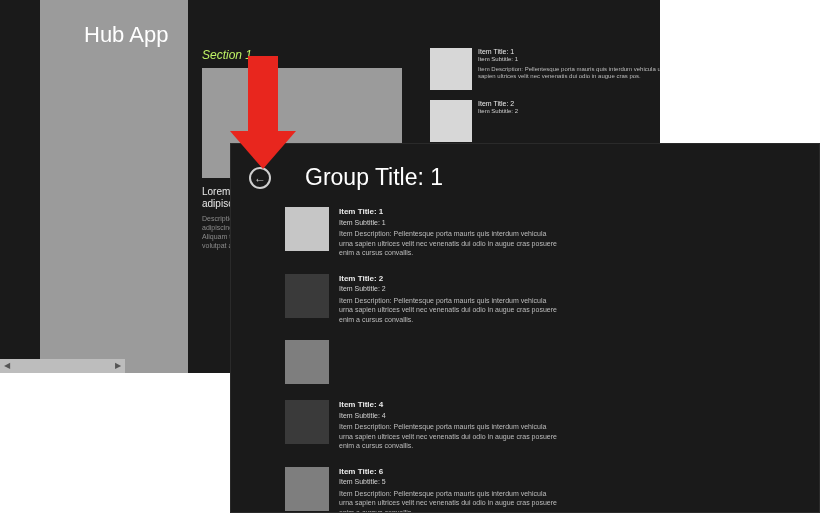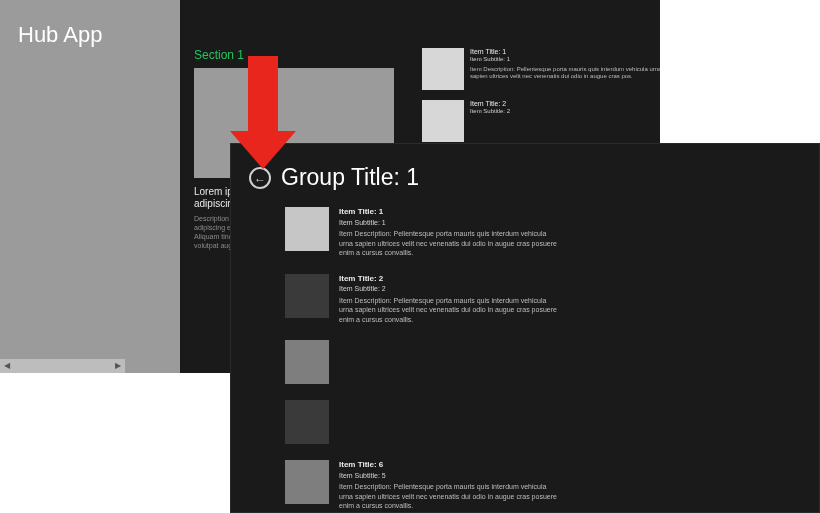--- a/index.html
+++ b/index.html
@@ -6,34 +6,35 @@
   body { width: 820px; height: 513px; background: #fff; position: relative; overflow: hidden; }
 
   
   .win-back {
     position: absolute; left: 0; top: 0;
     width: 660px; height: 373px;
     background: #1a1a1a; color: #d0d0d0;
     display: flex; overflow: hidden;
   }
   .hero {
-    width: 180px; height: 100%;
+    width: 148px; height: 100%;
     background: #9b9b9b;
     color: #fff;
-    padding: 22px 0 0 18px;
+    padding: 22px 0 0 44px;
+    margin-left: 40px;
   }
   .hero-title { font-size: 22px; font-weight: 300; color: #fff; }
   .hub-body {
     flex: 1; display: flex; padding: 48px 0 0 0;
     position: relative; overflow: hidden;
   }
   .sec1 {
     margin-left: 14px; width: 200px; flex: 0 0 auto;
   }
-  .sec-title { color: #22c55e; font-size: 12px; margin-bottom: 6px; }
+  .sec-title { color: #bef264; font-size: 12px; margin-bottom: 6px; font-style: italic; }
   .sec1-img { width: 200px; height: 110px; background: #9b9b9b; }
   .sec1-lead { color: #e8e8e8; font-size: 10px; margin-top: 8px; line-height: 1.2; }
   .sec1-desc { color: #8b8b8b; font-size: 7px; line-height: 1.3; margin-top: 4px; }
   .sec2 {
     margin-left: 28px; width: 240px; flex: 0 0 auto;
   }
   .sec2-title .chev { font-size: 10px; margin-left: 3px; }
   .s2item { display: flex; margin-bottom: 10px; }
   .s2thumb { width: 42px; height: 42px; background: #d7d7d7; flex: 0 0 auto; margin-right: 6px; }
   .s2txt { font-size: 6px; color: #bcbcbc; line-height: 1.2; }
@@ -77,21 +78,21 @@
   .gf-head {
     display: flex; align-items: center;
     margin-left: 18px; margin-bottom: 16px;
   }
   .back-btn {
     width: 22px; height: 22px; border: 2px solid #cfcfcf; border-radius: 50%;
     display: flex; align-items: center; justify-content: center;
     font-size: 12px; color: #cfcfcf; margin-right: 10px;
     background: transparent;
   }
-  .gf-title { font-size: 23px; font-weight: 300; color: #fff; }
+  .gf-title { font-size: 23px; font-weight: 300; color: #fff; margin-left: 24px; }
 
   .gf-list { margin-left: 54px; }
   .gf-item { display: flex; margin-bottom: 16px; }
   .gf-thumb { width: 44px; height: 44px; flex: 0 0 auto; margin-right: 10px; }
   .gf-thumb.light { background: #c6c6c6; }
   .gf-thumb.dark  { background: #3a3a3a; }
   .gf-thumb.mid   { background: #7e7e7e; }
   .gf-txt { font-size: 7px; color: #bdbdbd; line-height: 1.35; max-width: 220px; }
   .gf-t { color: #eaeaea; font-size: 8px; font-weight: 600; }
   .gf-s { color: #d3d3d3; font-size: 7px; margin-bottom: 2px; }
@@ -173,20 +174,25 @@
         <div>Item Description: Pellentesque porta mauris quis interdum vehicula urna sapien ultrices velit nec venenatis dui odio in augue cras posuere enim a cursus convallis.</div>
       </div>
     </div>
 
     <div class="gf-item">
       <div class="gf-thumb mid"></div>
     </div>
 
     <div class="gf-item">
       <div class="gf-thumb dark"></div>
+      <div class="gf-txt">
+        <div class="gf-t">Item Title: 4</div>
+        <div class="gf-s">Item Subtitle: 4</div>
+        <div>Item Description: Pellentesque porta mauris quis interdum vehicula urna sapien ultrices velit nec venenatis dui odio in augue cras posuere enim a cursus convallis.</div>
+      </div>
     </div>
 
     <div class="gf-item">
       <div class="gf-thumb mid"></div>
       <div class="gf-txt">
         <div class="gf-t">Item Title: 6</div>
         <div class="gf-s">Item Subtitle: 5</div>
         <div>Item Description: Pellentesque porta mauris quis interdum vehicula urna sapien ultrices velit nec venenatis dui odio in augue cras posuere enim a cursus convallis.</div>
       </div>
     </div>

